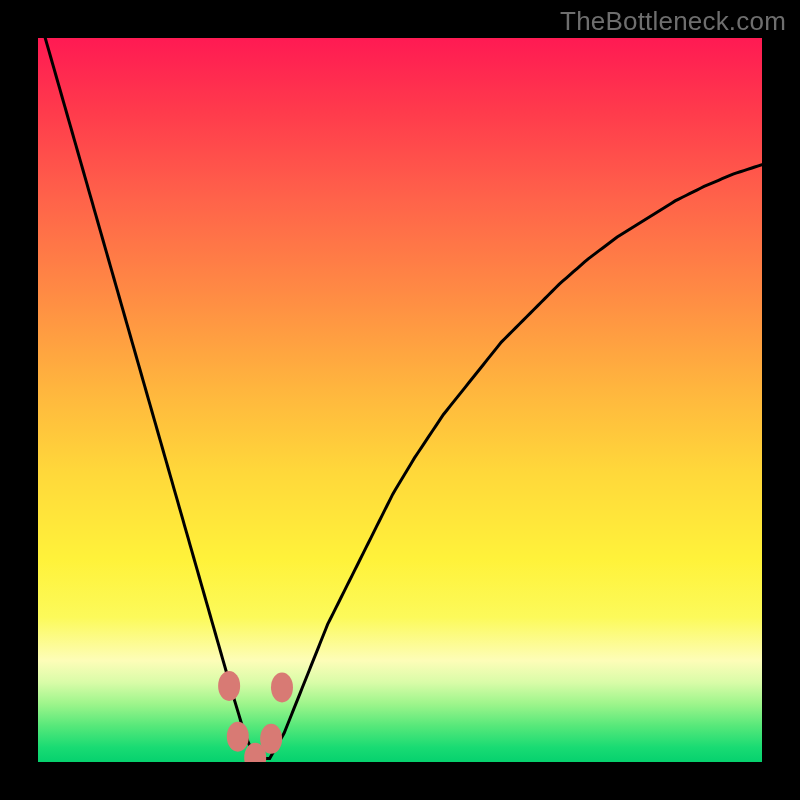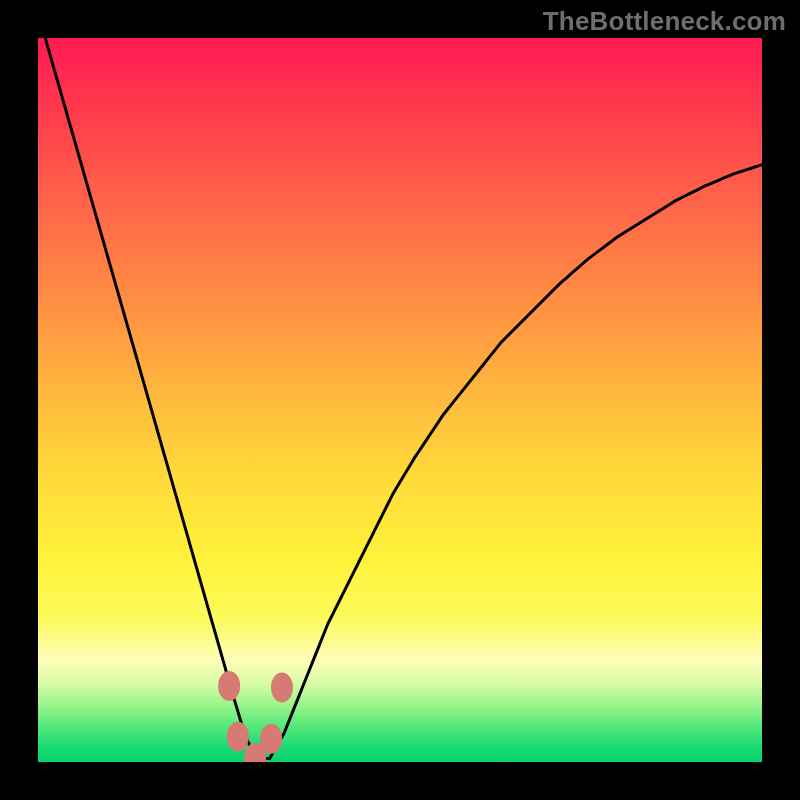--- a/index.html
+++ b/index.html
@@ -49,21 +49,21 @@
     width: 724px;
     height: 724px;
   }
   .watermark {
     position: absolute;
     top: 6px;
     right: 14px;
     color: #6e6e6e;
     font-size: 26px;
     letter-spacing: 0.2px;
-    font-weight: 700;
+    font-weight: 400;
   }
 </style>
 </head>
 <body>
 
 <div class="frame">
   <div class="plot">
     <svg viewBox="0 0 724 724" preserveAspectRatio="none">
       <g>
           <path d="M7.24 0.00 L9.05 6.34 L10.86 12.67 L12.67 19.00 L14.48 25.34 L16.29 31.67 L18.10 38.01 L19.91 44.35 L21.72 50.68 L23.53 57.01 L25.34 63.35 L27.15 69.68 L28.96 76.02 L30.77 82.36 L32.58 88.69 L34.39 95.02 L36.20 101.36 L38.01 107.70 L39.82 114.03 L41.63 120.37 L43.44 126.70 L45.25 133.03 L47.06 139.37 L48.87 145.71 L50.68 152.04 L52.49 158.38 L54.30 164.71 L56.11 171.04 L57.92 177.38 L59.73 183.72 L61.54 190.05 L63.35 196.38 L65.16 202.72 L66.97 209.05 L68.78 215.39 L70.59 221.73 L72.40 228.06 L74.21 234.39 L76.02 240.73 L77.83 247.07 L79.64 253.40 L81.45 259.74 L83.26 266.07 L85.07 272.40 L86.88 278.74 L88.69 285.08 L90.50 291.41 L92.31 297.75 L94.12 304.08 L95.93 310.41 L97.74 316.75 L99.55 323.09 L101.36 329.42 L103.17 335.75 L104.98 342.09 L106.79 348.42 L108.60 354.76 L110.41 361.10 L112.22 367.43 L114.03 373.76 L115.84 380.10 L117.65 386.44 L119.46 392.77 L121.27 399.11 L123.08 405.44 L124.89 411.77 L126.70 418.11 L128.51 424.44 L130.32 430.78 L132.13 437.12 L133.94 443.45 L135.75 449.79 L137.56 456.12 L139.37 462.45 L141.18 468.79 L142.99 475.13 L144.80 481.46 L146.61 487.80 L148.42 494.13 L150.23 500.46 L152.04 506.80 L153.85 513.13 L155.66 519.47 L157.47 525.81 L159.28 532.14 L161.09 538.48 L162.90 544.81 L164.71 551.14 L166.52 557.48 L168.33 563.82 L170.14 570.15 L171.95 576.49 L173.76 582.82 L175.57 589.15 L177.38 595.49 L179.19 601.83 L181.00 608.16 L182.81 614.50 L184.62 620.83 L186.43 627.16 L188.24 633.50 L190.05 639.84 L191.86 646.17 L193.67 652.50 L195.48 658.84 L196.84 663.37 L198.19 667.89 L199.55 672.41 L200.91 676.94 L202.27 681.47 L203.63 685.99 L204.98 690.51 L206.34 695.04 L207.70 698.21 L209.06 701.38 L210.41 704.54 L211.77 707.71 L213.13 710.88 L214.49 714.04 L215.84 717.21 L217.20 720.38 L219.01 720.38 L220.82 720.38 L222.63 720.38 L224.44 720.38 L226.25 720.38 L228.06 720.38 L229.87 720.38 L231.68 720.38 L233.49 717.21 L235.30 714.04 L237.11 710.88 L238.92 707.71 L240.73 704.54 L242.54 701.38 L244.35 698.21 L246.16 695.04 L247.97 690.51 L249.78 685.99 L251.59 681.47 L253.40 676.94 L255.21 672.41 L257.02 667.89 L258.83 663.37 L260.64 658.84 L262.45 654.32 L264.26 649.79 L266.07 645.26 L267.88 640.74 L269.69 636.22 L271.50 631.69 L273.31 627.16 L275.12 622.64 L276.93 618.12 L278.74 613.59 L280.55 609.07 L282.36 604.54 L284.17 600.01 L285.98 595.49 L287.79 590.97 L289.60 586.44 L292.31 581.01 L295.03 575.58 L297.75 570.15 L300.46 564.72 L303.18 559.29 L305.89 553.86 L308.61 548.43 L311.32 543.00 L314.04 537.57 L316.75 532.14 L319.46 526.71 L322.18 521.28 L324.89 515.85 L327.61 510.42 L330.32 504.99 L333.04 499.56 L335.75 494.13 L338.47 488.70 L341.19 483.27 L343.90 477.84 L346.62 472.41 L349.33 466.98 L352.05 461.55 L354.76 456.12 L357.48 451.60 L360.19 447.07 L362.90 442.55 L365.62 438.02 L368.34 433.50 L371.05 428.97 L373.76 424.44 L376.48 419.92 L380.10 414.49 L383.72 409.06 L387.34 403.63 L390.96 398.20 L394.58 392.77 L398.20 387.34 L401.82 381.91 L405.44 376.48 L409.06 371.95 L412.68 367.43 L416.30 362.90 L419.92 358.38 L423.54 353.86 L427.16 349.33 L430.78 344.80 L434.40 340.28 L438.02 335.75 L441.64 331.23 L445.26 326.71 L448.88 322.18 L452.50 317.65 L456.12 313.13 L459.74 308.61 L463.36 304.08 L466.98 300.46 L470.60 296.84 L474.22 293.22 L477.84 289.60 L481.46 285.98 L485.08 282.36 L488.70 278.74 L492.32 275.12 L495.94 271.50 L499.56 267.88 L503.18 264.26 L506.80 260.64 L510.42 257.02 L514.04 253.40 L517.66 249.78 L521.28 246.16 L524.90 242.99 L528.52 239.83 L532.14 236.66 L535.76 233.49 L539.38 230.32 L543.00 227.15 L546.62 223.99 L550.24 220.82 L553.86 218.11 L557.48 215.39 L561.10 212.67 L564.72 209.96 L568.34 207.25 L571.96 204.53 L575.58 201.82 L579.20 199.10 L582.82 196.84 L586.44 194.58 L590.06 192.31 L593.68 190.05 L597.30 187.79 L600.92 185.52 L604.54 183.26 L608.16 181.00 L611.78 178.74 L615.40 176.48 L619.02 174.21 L622.64 171.95 L626.26 169.69 L629.88 167.42 L633.50 165.16 L637.12 162.90 L640.74 161.09 L644.36 159.28 L647.98 157.47 L651.60 155.66 L655.22 153.85 L658.84 152.04 L662.46 150.23 L666.08 148.42 L669.70 146.88 L673.32 145.34 L676.94 143.80 L680.56 142.27 L684.18 140.73 L687.80 139.19 L691.42 137.65 L695.04 136.11 L698.66 134.94 L702.28 133.76 L705.90 132.58 L709.52 131.41 L713.14 130.23 L716.76 129.05 L720.38 127.88 L724.00 126.70 " fill="none" stroke="#000000" stroke-width="3" stroke-linecap="round"></path>

